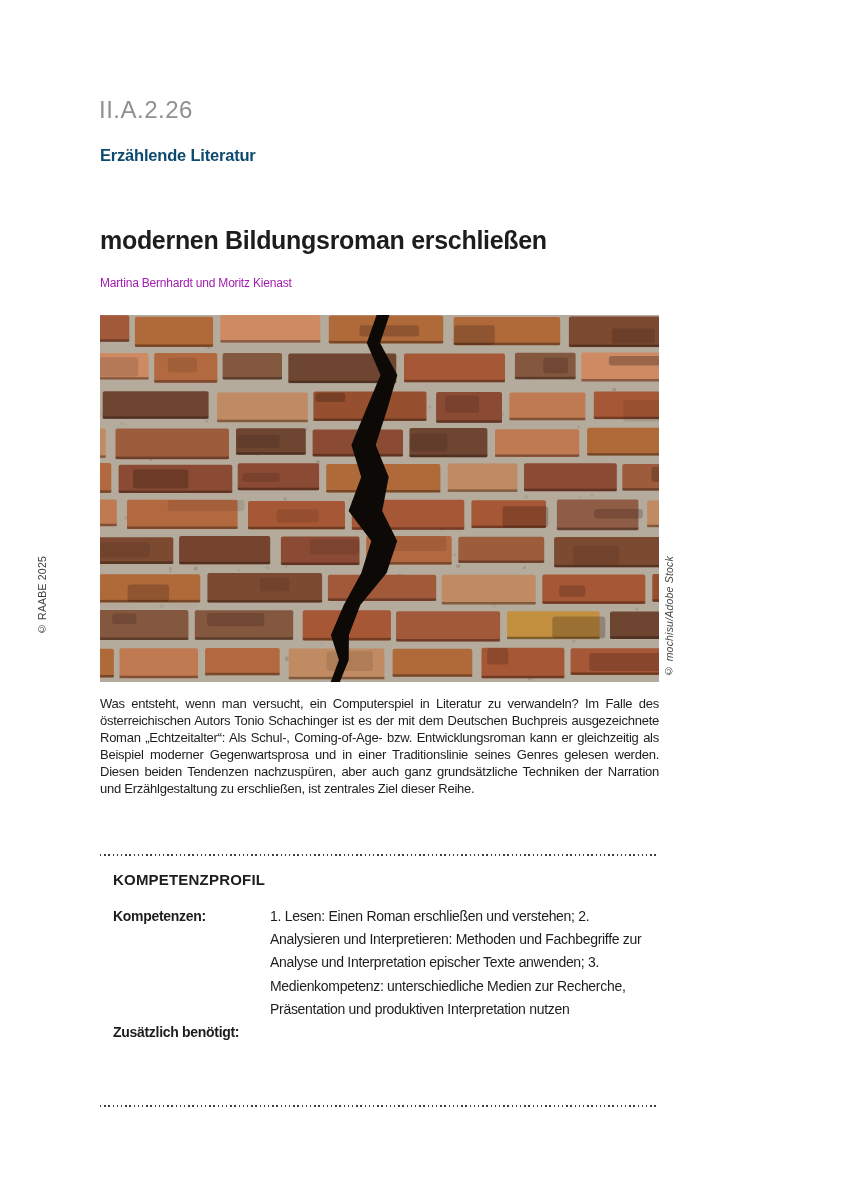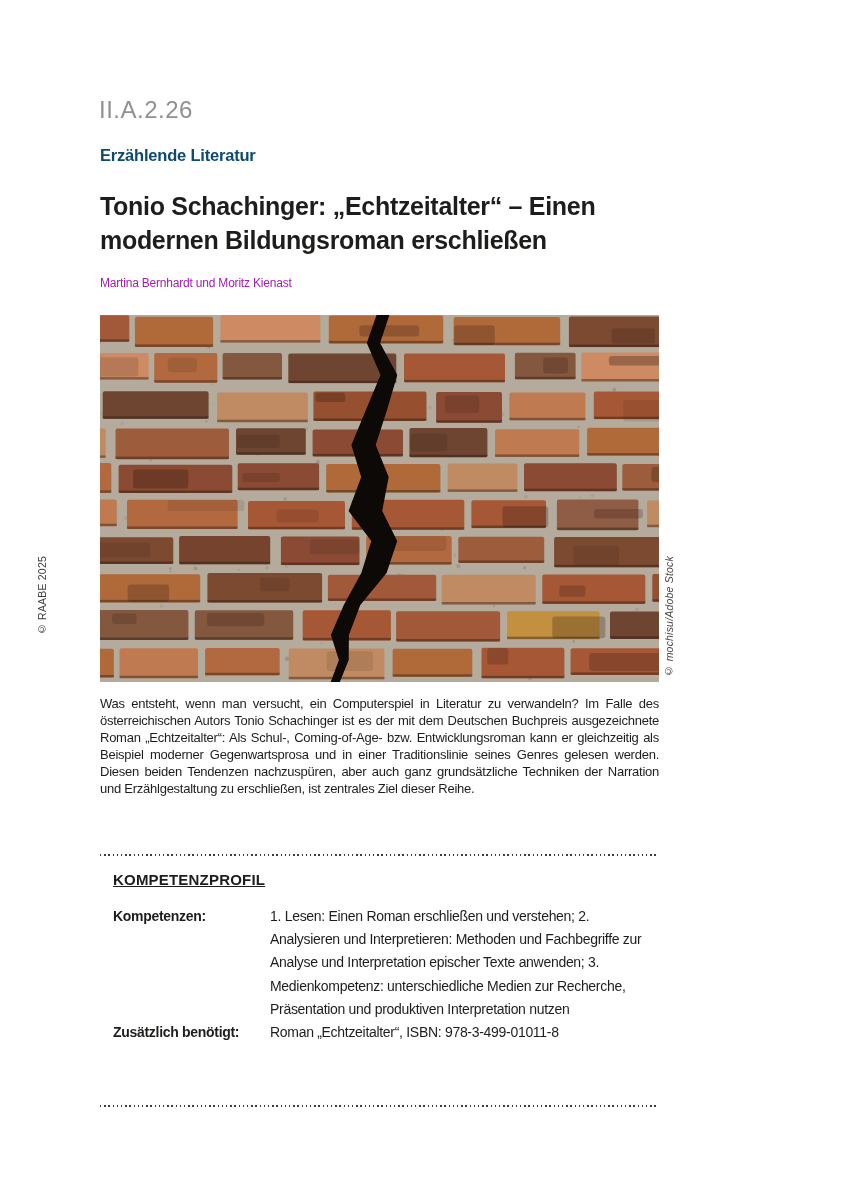--- a/index.html
+++ b/index.html
@@ -94,21 +94,20 @@
   }
   .rule-top { top: 854px; }
   .rule-bottom { top: 1105px; }
   .profil-heading {
     position: absolute;
     left: 113px; top: 871px;
     font-size: 15px;
     font-weight: 700;
     letter-spacing: 0.2px;
     color: #1d1d1b;
-    text-decoration: underline;
   }
   .profil-table {
     position: absolute;
     left: 113px; top: 905px;
     width: 548px;
     font-size: 14px;
     line-height: 23.2px;
     letter-spacing: -0.3px;
   }
   .profil-row { display: flex; align-items: flex-start; }
@@ -121,21 +120,21 @@
 </style>
 </head>
 <body>
 
 <div class="page">
 
   <div class="doc-code">II.A.2.26</div>
 
   <div class="category">Erzählende Literatur</div>
 
-  <h1 class="title"><span>Tonio Schachinger: „Echtzeitalter“ – Einen</span><br><span>modernen Bildungsroman erschließen</span></h1>
+  <h1 class="title"><br><span>modernen Bildungsroman erschließen</span></h1>
 
   <div class="authors">Martina Bernhardt und Moritz Kienast</div>
 
   <div class="side-note copyright-left">© RAABE 2025</div>
 
   <figure class="hero-figure">
     <svg id="brick-svg" viewBox="0 0 559 367" preserveAspectRatio="none">
         <rect x="0" y="0" width="559" height="367" fill="#b4ab9c"></rect>
         <circle cx="36.5" cy="320.4" r="1.6" fill="rgba(95,85,70,0.16)"></circle>
         <circle cx="374.0" cy="131.5" r="1.9" fill="rgba(95,85,70,0.09)"></circle>
@@ -489,19 +488,18 @@
 
   <div class="profil-heading">KOMPETENZPROFIL</div>
 
   <div class="profil-table">
     <div class="profil-row">
       <div class="profil-label">Kompetenzen:</div>
       <div class="profil-value">1. Lesen: Einen Roman erschließen und verstehen; 2. Analysieren und Interpretieren: Methoden und Fachbegriffe zur Analyse und Interpretation epischer Texte anwenden; 3. Medienkompetenz: unterschiedliche Medien zur Recherche, Präsentation und produktiven Interpretation nutzen</div>
     </div>
     <div class="profil-row">
       <div class="profil-label">Zusätzlich benötigt:</div>
-      <div class="profil-value">Roman „Echtzeitalter“, ISBN: 978-3-499-01011-8</div>
     </div>
   </div>
 
   <div class="dotted-rule rule-bottom"></div>
 
 </div>
 
 </body></html>

